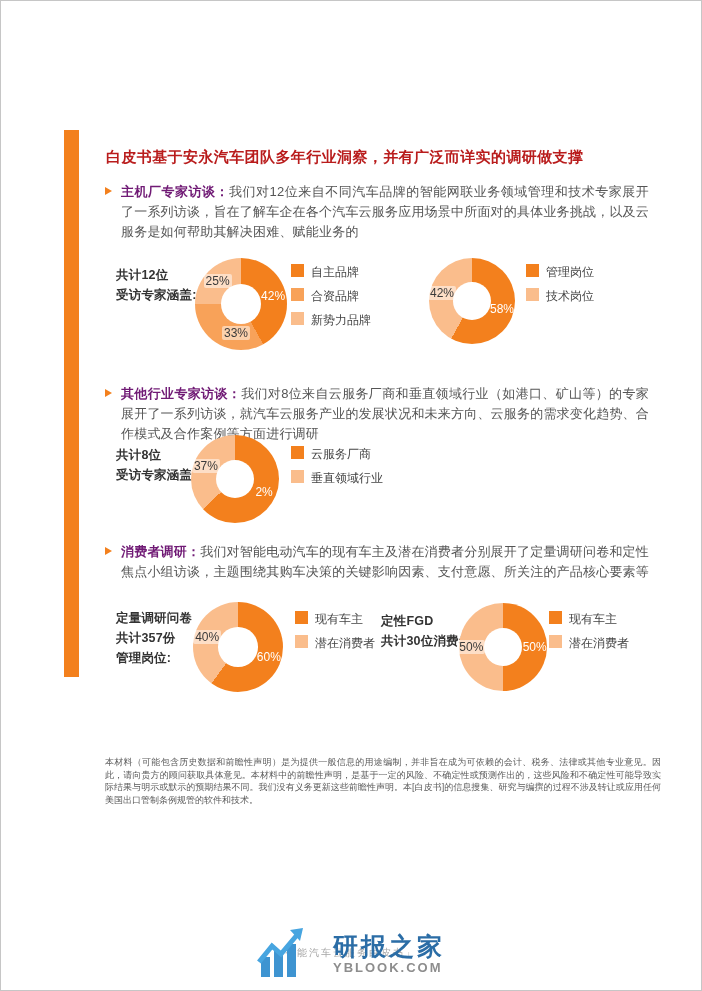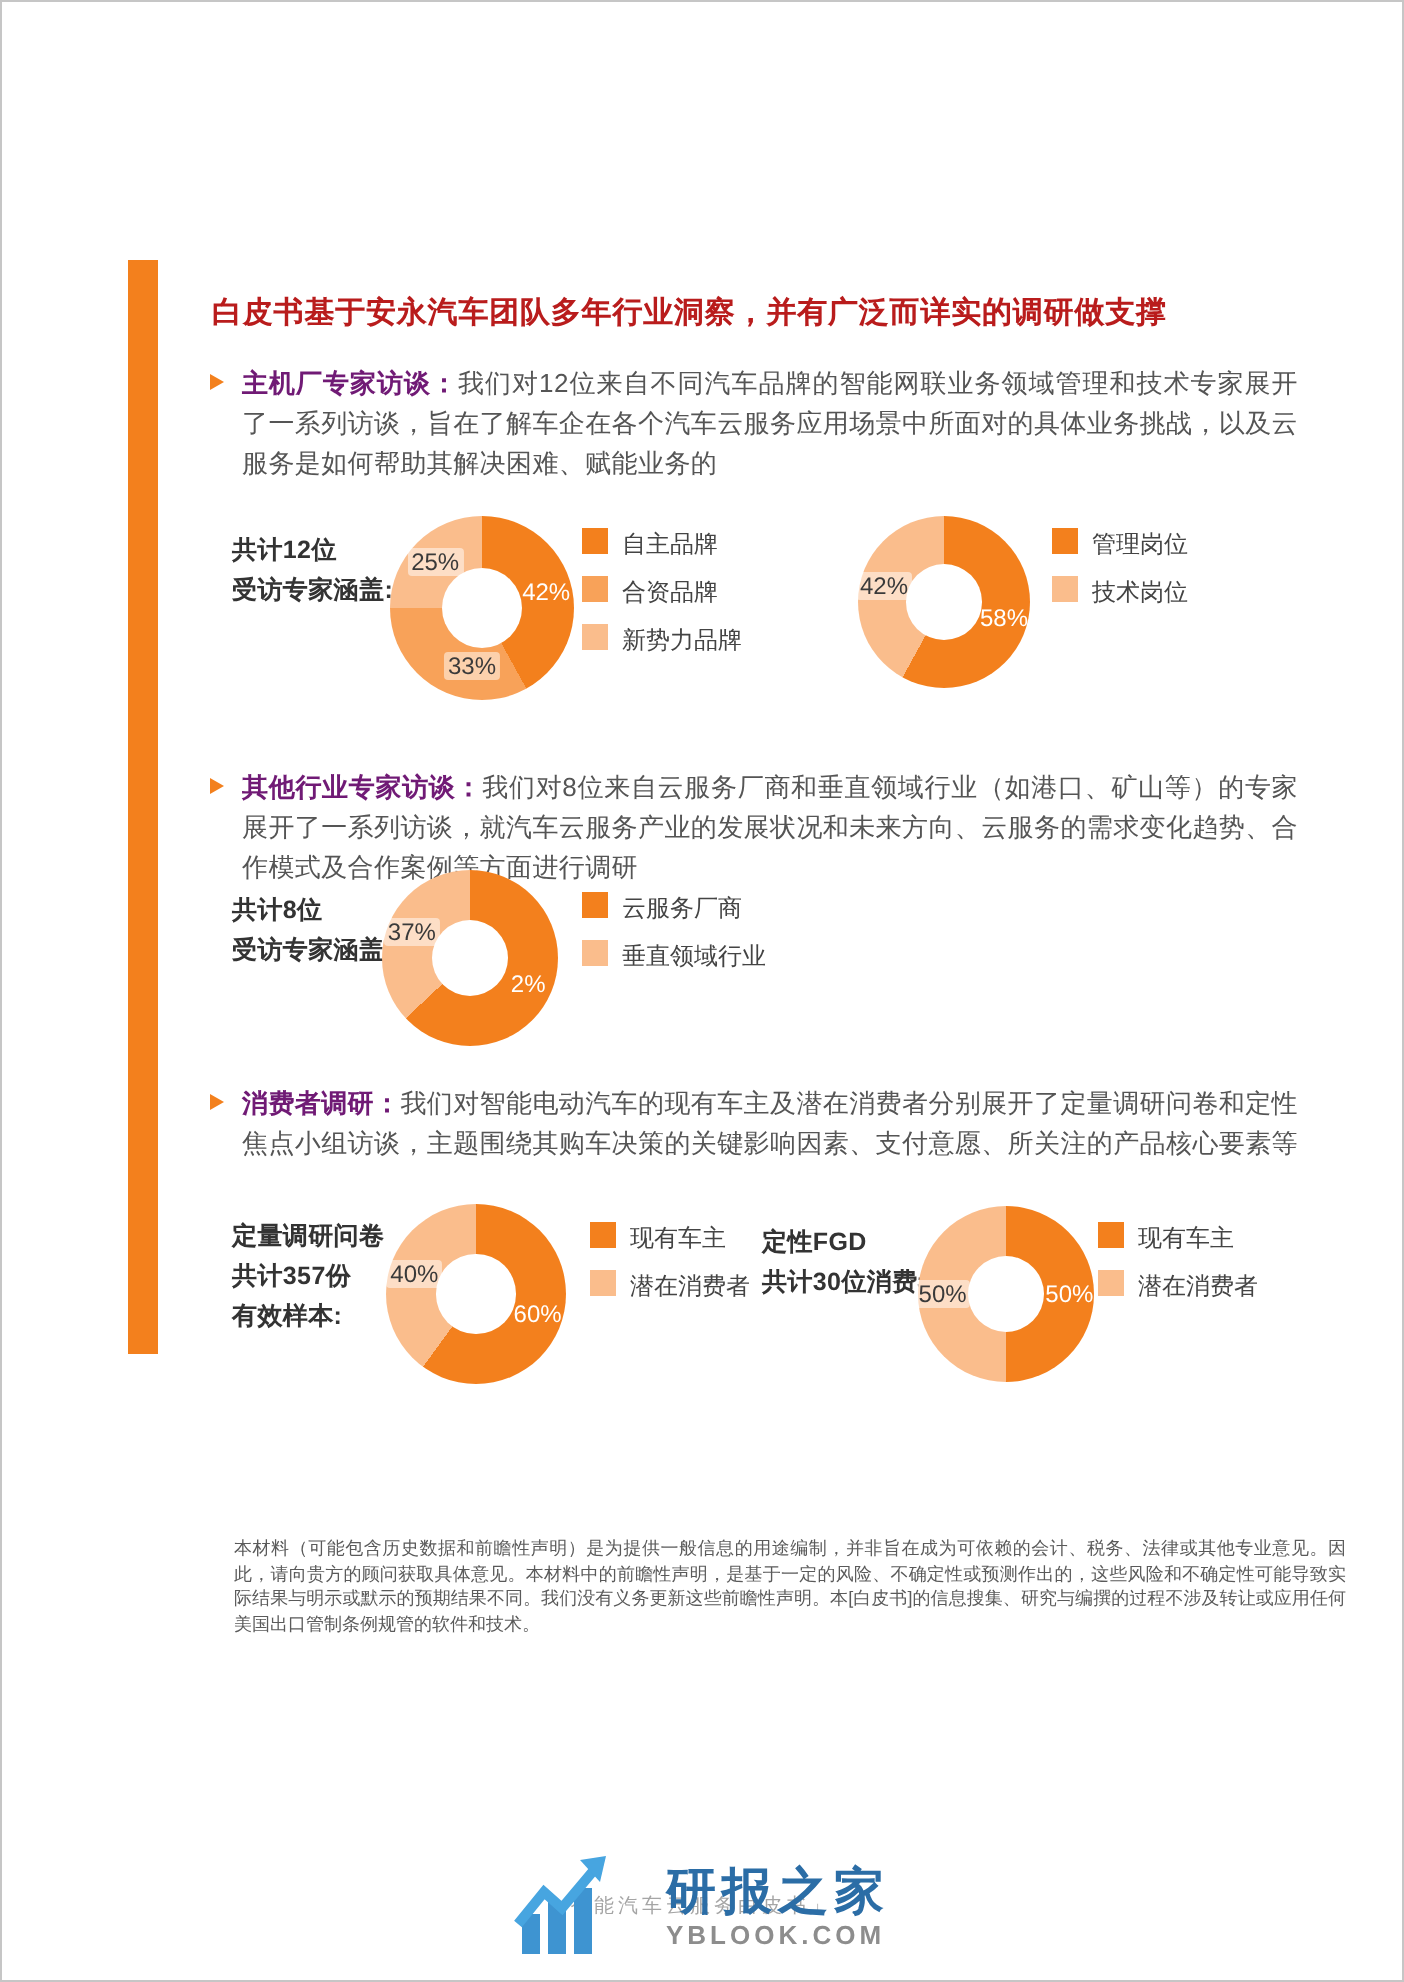--- a/index.html
+++ b/index.html
@@ -29,21 +29,21 @@
   .donut::after{content:"";position:absolute;inset:28%;background:#fff;border-radius:50%;z-index:1;}
   .donut-label{
     position:absolute;transform:translate(-50%,-50%);z-index:2;
     font-size:12px;line-height:14px;white-space:nowrap;padding:0 2px;border-radius:2px;
   }
   .legend{position:absolute;}
   .legend-item{display:flex;align-items:flex-start;height:14px;margin-bottom:10px;}
   .lg-sq{width:13px;height:13px;flex:0 0 13px;margin-right:7px;}
   .lg-label{font-size:12px;color:#444;white-space:nowrap;}
   .disclaimer{
-    position:absolute;left:104px;top:755px;width:556px;margin:12px;
+    position:absolute;left:104px;top:755px;width:556px;margin:0;
     font-size:9px;line-height:12.6px;color:#5a5a5a;text-align:justify;
   }
   .wm-caption{
     position:absolute;left:284px;top:945px;z-index:0;
     font-size:10px;color:#8f8f8f;opacity:.8;letter-spacing:2px;white-space:nowrap;
   }
   .watermark{
     position:absolute;left:0;right:0;top:926px;z-index:1;
     display:flex;justify-content:center;align-items:center;gap:8px;
   }
@@ -128,21 +128,21 @@
       <span class="lg-label">垂直领域行业</span>
     </div>
   </div>
 
   <div class="bullet" style="left:104px;top:546px"></div>
   <p class="para" style="top:541px"><strong>消费者调研：</strong><span>我们对智能电动汽车的现有车主及潜在消费者分别展开了定量调研问卷和定性焦点小组访谈，主题围绕其购车决策的关键影响因素、支付意愿、所关注的产品核心要素等</span></p>
 
   <div class="stat" style="left:115px;top:607px">
     <div>定量调研问卷</div>
     <div>共计357份</div>
-    <div>有效样本:</div>
+    <div>管理岗位:</div>
   </div>
 
   <div class="donut" style="left: 192px; top: 601px; width: 90px; height: 90px; background: conic-gradient(rgb(243, 128, 29) 0%, rgb(243, 128, 29) 60%, rgb(250, 189, 140) 60%, rgb(250, 189, 140) 100%);">
       <div class="donut-label" style="left: 75.8142px; top: 55.0122px; color: rgb(255, 255, 255);">60%</div>
       <div class="donut-label" style="left: 14.1858px; top: 34.9878px; color: rgb(58, 58, 58); background: rgba(255, 255, 255, 0.5);">40%</div>
     </div>
 
   <div class="legend" style="left:294px;top:610px">
     <div class="legend-item">
       <span class="lg-sq" style="background-color: rgb(243, 128, 29);"></span>

